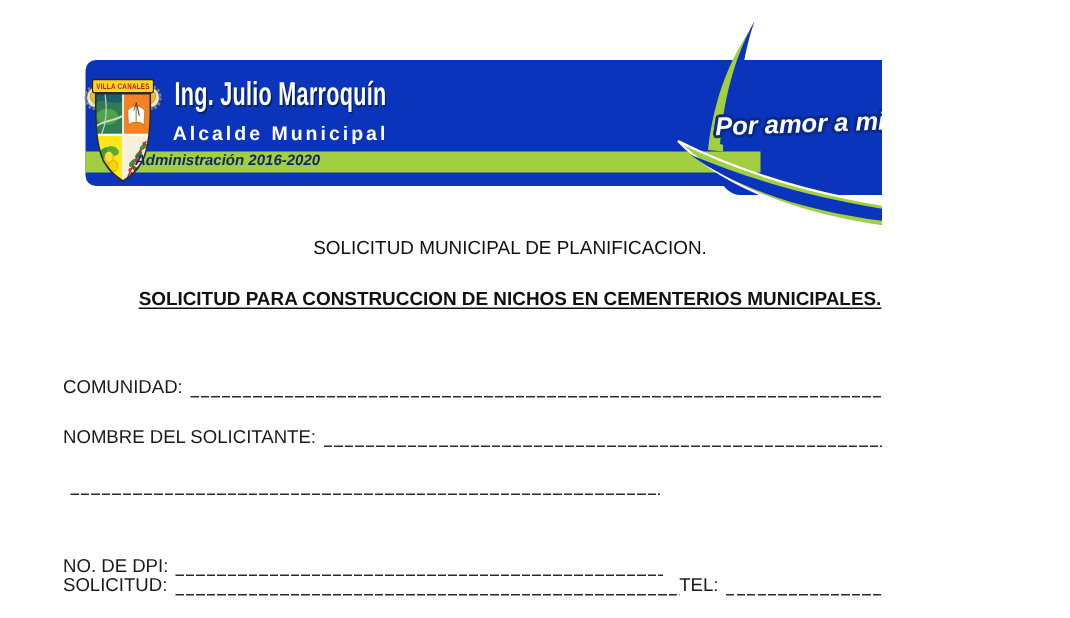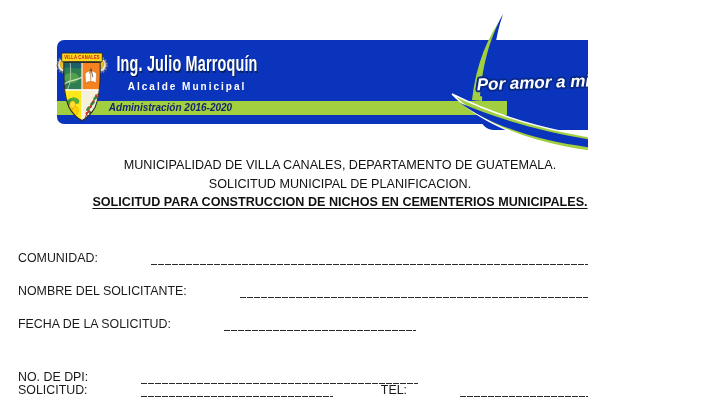--- a/index.html
+++ b/index.html
@@ -6,39 +6,39 @@
   .page{position:relative;width:588px;height:412px;background:#fff;overflow:hidden;
         font-family:"Liberation Sans",sans-serif;color:#1a1a1a;}
   .bg-art{position:absolute;left:0;top:0;width:713px;height:412px;}
 
   
   .hdr-name{position:absolute;left:92px;top:52px;width:190px;text-align:center;
     font-weight:bold;font-size:16px;color:#ffffff;letter-spacing:.2px;
     transform:scale(.9,1.38);transform-origin:center top;white-space:nowrap;
     text-shadow:1px 1px 0 #06205e;}
   .hdr-role{position:absolute;left:92px;top:81px;width:190px;text-align:center;
-    font-weight:bold;font-size:10px;color:#ffffff;letter-spacing:2px;white-space:nowrap;}
-  .hdr-admin{position:absolute;left:68px;top:102px;width:205px;text-align:center;
+    font-weight:bold;font-size:13px;color:#ffffff;letter-spacing:2px;white-space:nowrap;}
+  .hdr-admin{position:absolute;left:90px;top:102px;width:205px;text-align:left;
     font-weight:bold;font-style:italic;font-size:10px;color:#12266e;white-space:nowrap;}
   .hdr-motto{position:absolute;left:472px;top:61px;width:195px;text-align:center;
     color:#fff;font-style:italic;font-weight:bold;white-space:nowrap;
     transform:rotate(-2deg);line-height:34px;
     text-shadow:-1.5px -1.5px 0 #0a2a8a,1.5px -1.5px 0 #0a2a8a,-1.5px 1.5px 0 #0a2a8a,
                 1.5px 1.5px 0 #0a2a8a,0 2px 0 #0a2a8a,2px 0 0 #0a2a8a,0 -2px 0 #0a2a8a,-2px 0 0 #0a2a8a;}
   .motto-prefix{font-size:17px;}
   .motto-big{font-size:27px;}
 
   
   .doc-head{position:absolute;left:28px;top:156px;width:624px;text-align:center;
     font-size:12.6px;line-height:18.5px;color:#111;}
-  .doc-head .t3{font-weight:bold;text-decoration:underline;text-underline-offset:2px;}
+  .doc-head .t3{font-weight:bold;text-decoration:underline;text-underline-offset:2px;margin-top:15px;}
 
   
-  .form-row{position:absolute;left:18px;display:flex;align-items:baseline;
-    font-size:12.4px;color:#1a1a1a;white-space:nowrap;gap:48px;}
+  .form-row{position:absolute;left:42px;display:flex;align-items:baseline;
+    font-size:12.4px;color:#1a1a1a;white-space:nowrap;}
   .row-1{top:251px;width:571px;}
   .row-2{top:284px;width:573px;text-align:right;}
   .row-3{top:317px;width:398px;}
   .row-4{top:350px;width:400px;margin-top:20px;}
   .row-5{top:383px;width:574px;}
   .fill-line{display:inline-block;height:13px;margin-left:5px;align-self:flex-end;
     background:repeating-linear-gradient(90deg,#2b2b2b 0,#2b2b2b 5.6px,transparent 5.6px,transparent 7px)
     left bottom/100% 1.15px no-repeat;}
   .grow{flex:1;}
   .tel-label{}
@@ -127,35 +127,33 @@
     <use href="#crest" transform="translate(606,137) scale(1,0.96)"></use>
     <use href="#crest" transform="translate(56,47) scale(0.52,0.67)"></use>
   </svg>
 
   <div class="hdr-name">Ing. Julio Marroquín</div>
   <div class="hdr-role">Alcalde Municipal</div>
   <div class="hdr-admin">Administración 2016-2020</div>
   <div class="hdr-motto"><span class="motto-prefix">Por amor a mi </span><span class="motto-big">tierra</span></div>
 
   <div class="doc-head">
-    <div class="t1">MUNICIPALIDAD DE VILLA CANALES, DEPARTAMENTO DE GUATEMALA.</div>
     <div class="t2">SOLICITUD MUNICIPAL DE PLANIFICACION.</div>
     <div class="t3">SOLICITUD PARA CONSTRUCCION DE NICHOS EN CEMENTERIOS MUNICIPALES.</div>
   </div>
 
   <div class="form-row row-1">
     <span>COMUNIDAD:</span>
     <span class="fill-line grow"></span>
   </div>
   <div class="form-row row-2">
     <span>NOMBRE DEL SOLICITANTE:</span>
     <span class="fill-line grow"></span>
   </div>
   <div class="form-row row-3">
-    <span>FECHA DE LA SOLICITUD:</span>
     <span class="fill-line grow"></span>
   </div>
   <div class="form-row row-4">
     <span>NO. DE DPI:</span>
     <span class="fill-line grow"></span>
   </div>
   <div class="form-row row-5">
     <span>SOLICITUD:</span>
     <span class="fill-line grow"></span>
     <span class="tel-label">TEL:</span>

